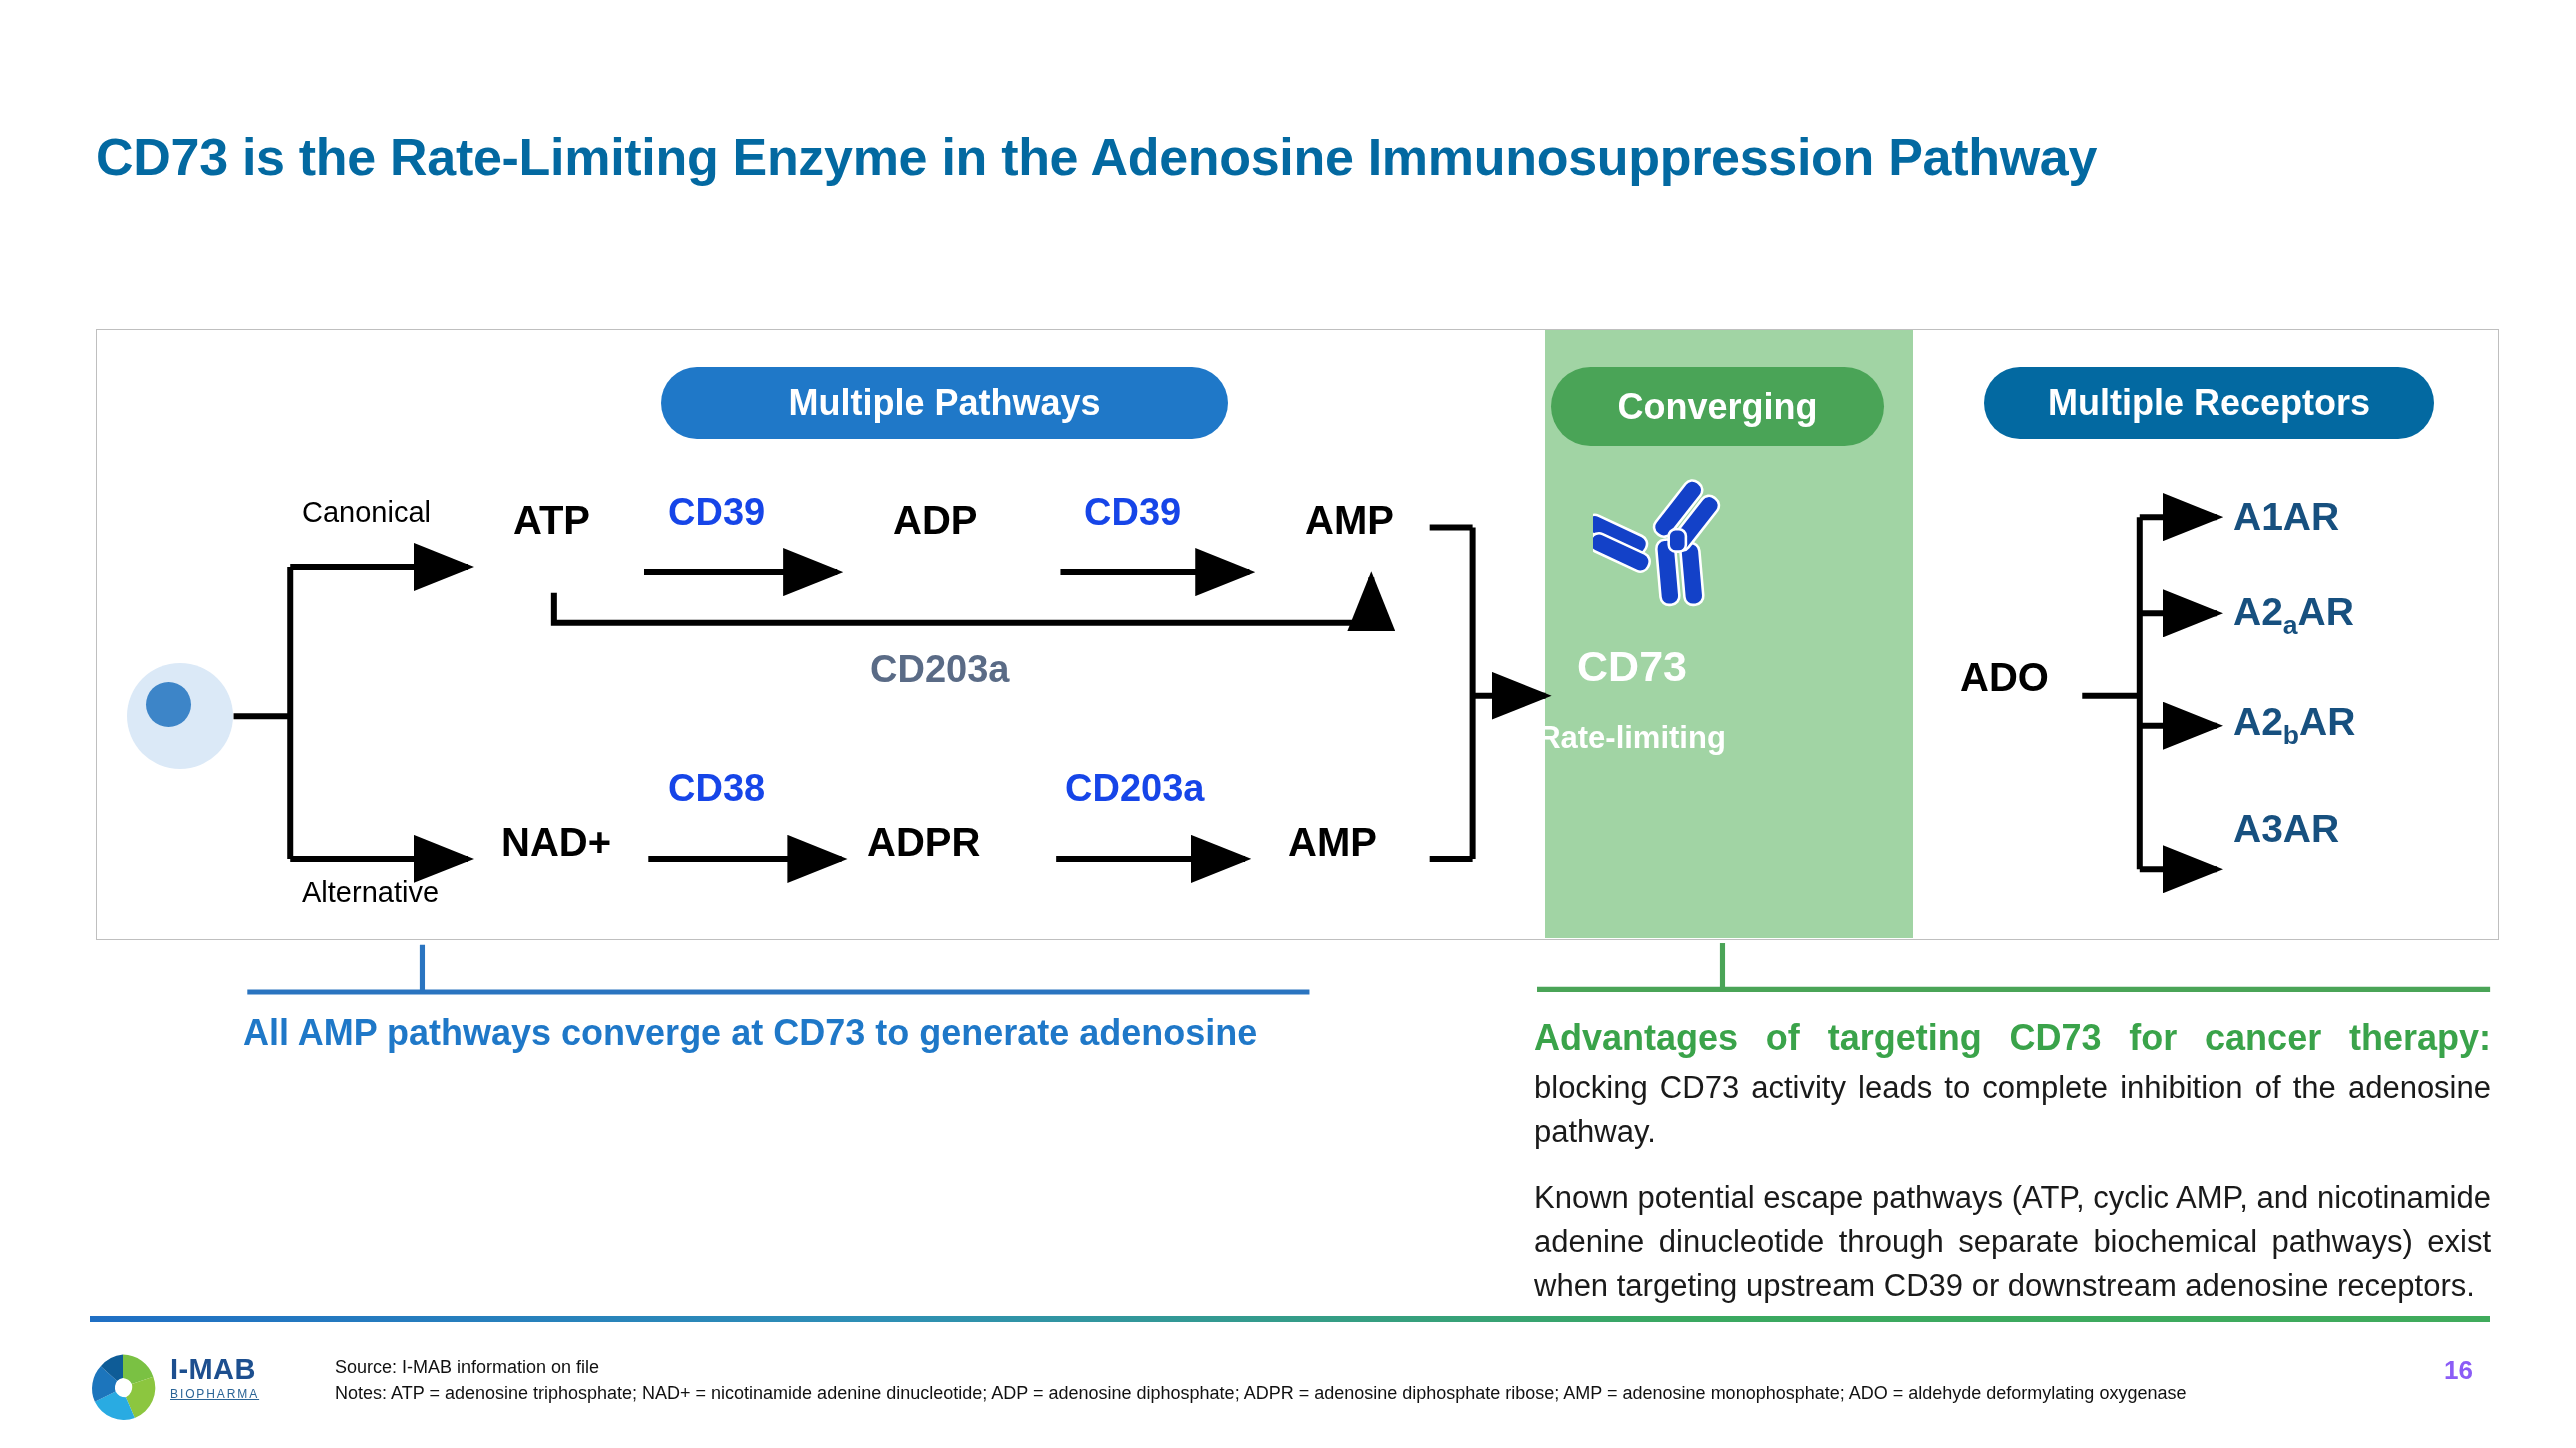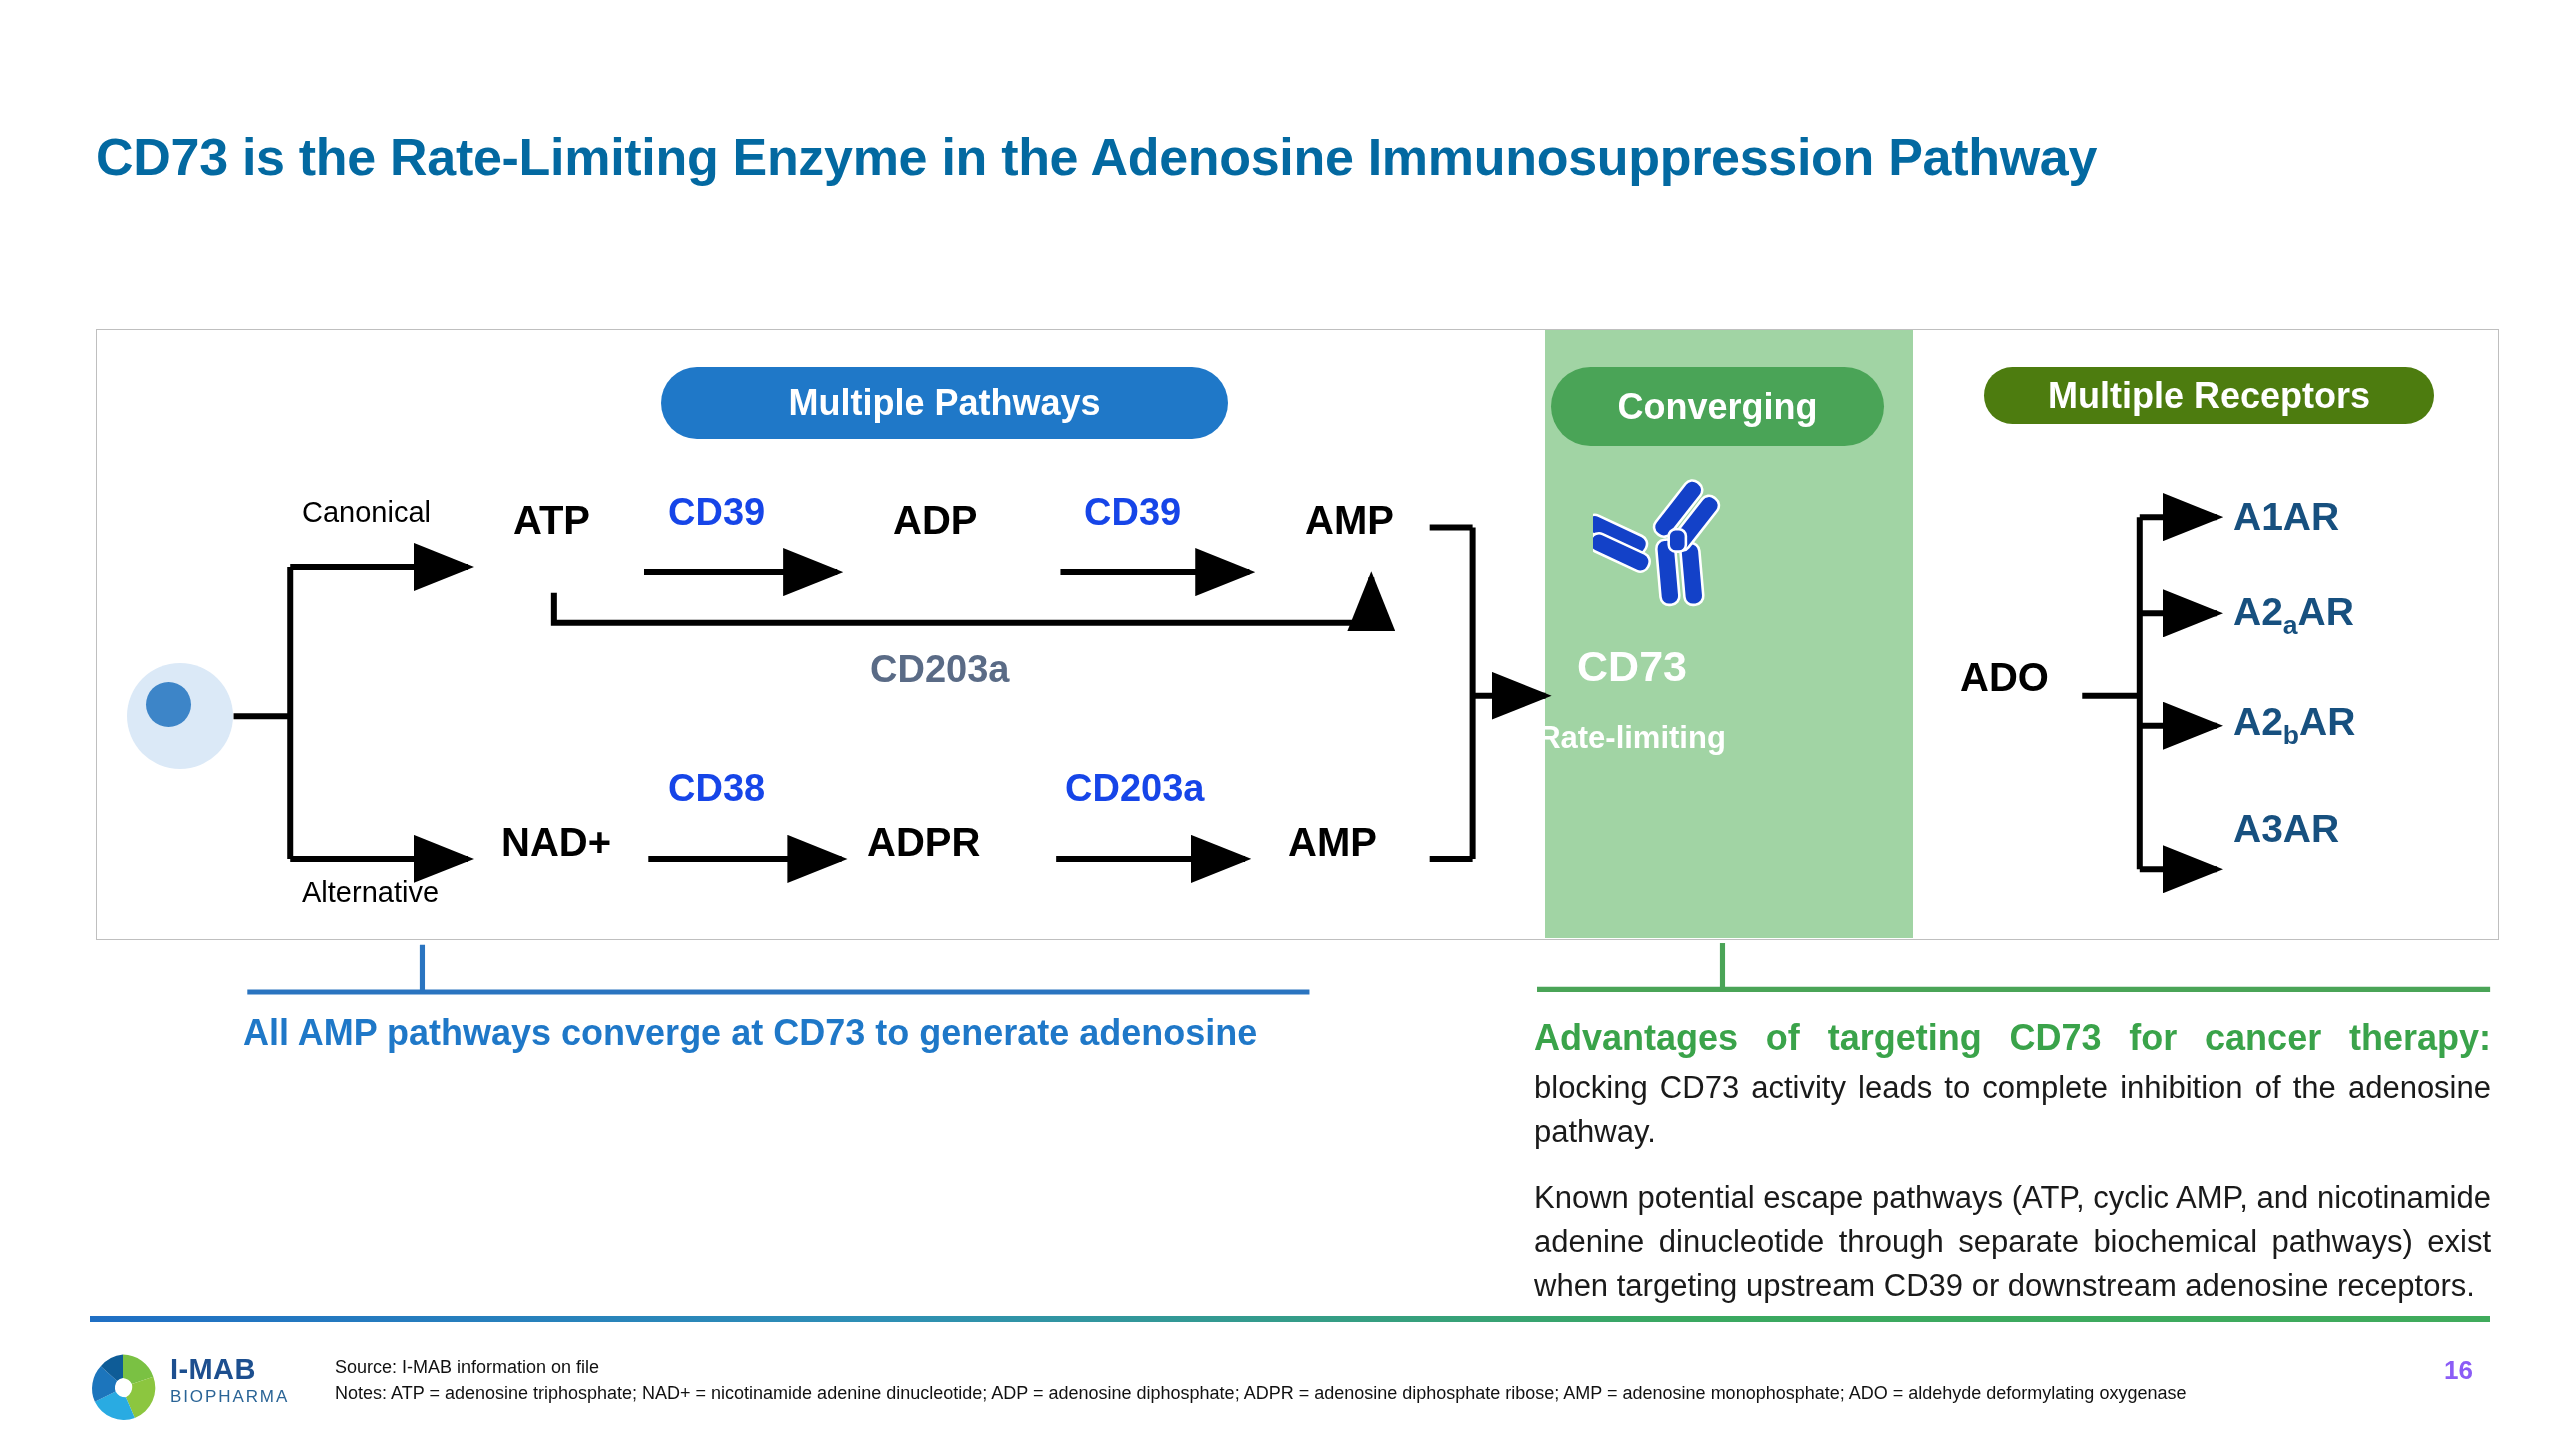--- a/index.html
+++ b/index.html
@@ -55,22 +55,22 @@
     font-size: 36px;
   }
   #pill-converging {
     left: 1551px; top: 367px;
     width: 333px; height: 79px;
     background: #4aa457;
     font-size: 36px;
   }
   #pill-multiple-receptors {
     left: 1984px; top: 367px;
-    width: 450px; height: 57px;
-    background: #4d7c0f;
+    width: 450px; height: 72px;
+    background: #0369a1;
     font-size: 36px;
   }
 
   
   #cell-icon {
     position: absolute;
     left: 127px; top: 663px;
     width: 106px; height: 106px;
     border-radius: 50%;
     background: #dbe9f7;
@@ -216,23 +216,24 @@
   #logo-text {
     position: absolute;
     left: 170px; top: 1355px;
   }
   #logo-imab {
     font-size: 29px; font-weight: bold;
     color: #1d4f8f; letter-spacing: 0.4px;
     line-height: 1.0;
   }
   #logo-biopharma {
-    font-size: 17px;
+    font-size: 12px;
     color: #2a6496; letter-spacing: 1.9px;
     margin-top: 3.4px;
+    text-decoration: underline;
   }
   #footnotes {
     position: absolute;
     left: 335px; top: 1355px;
     width: 2044px;
     font-size: 18px;
     color: #111111;
     line-height: 1.42;
   }
   #page-number {

